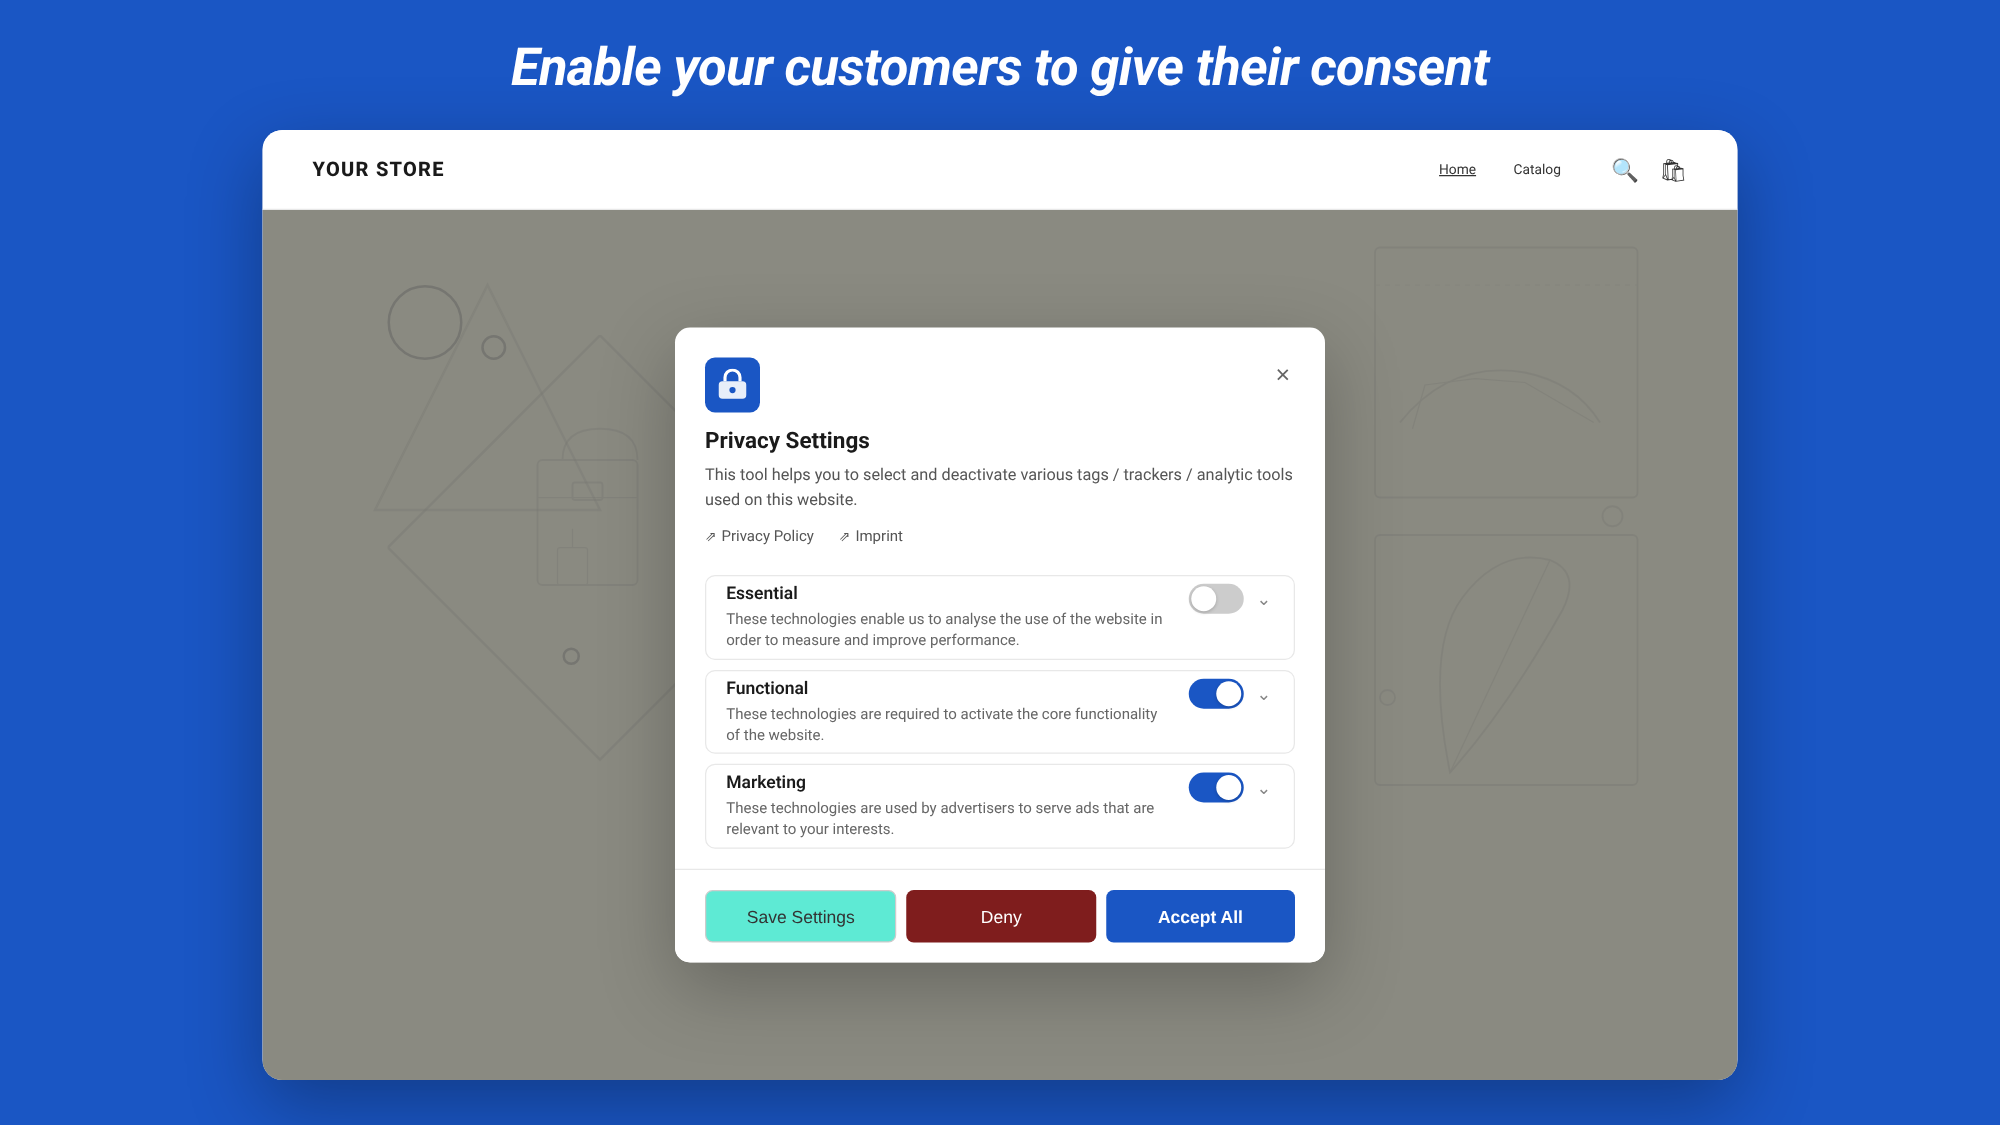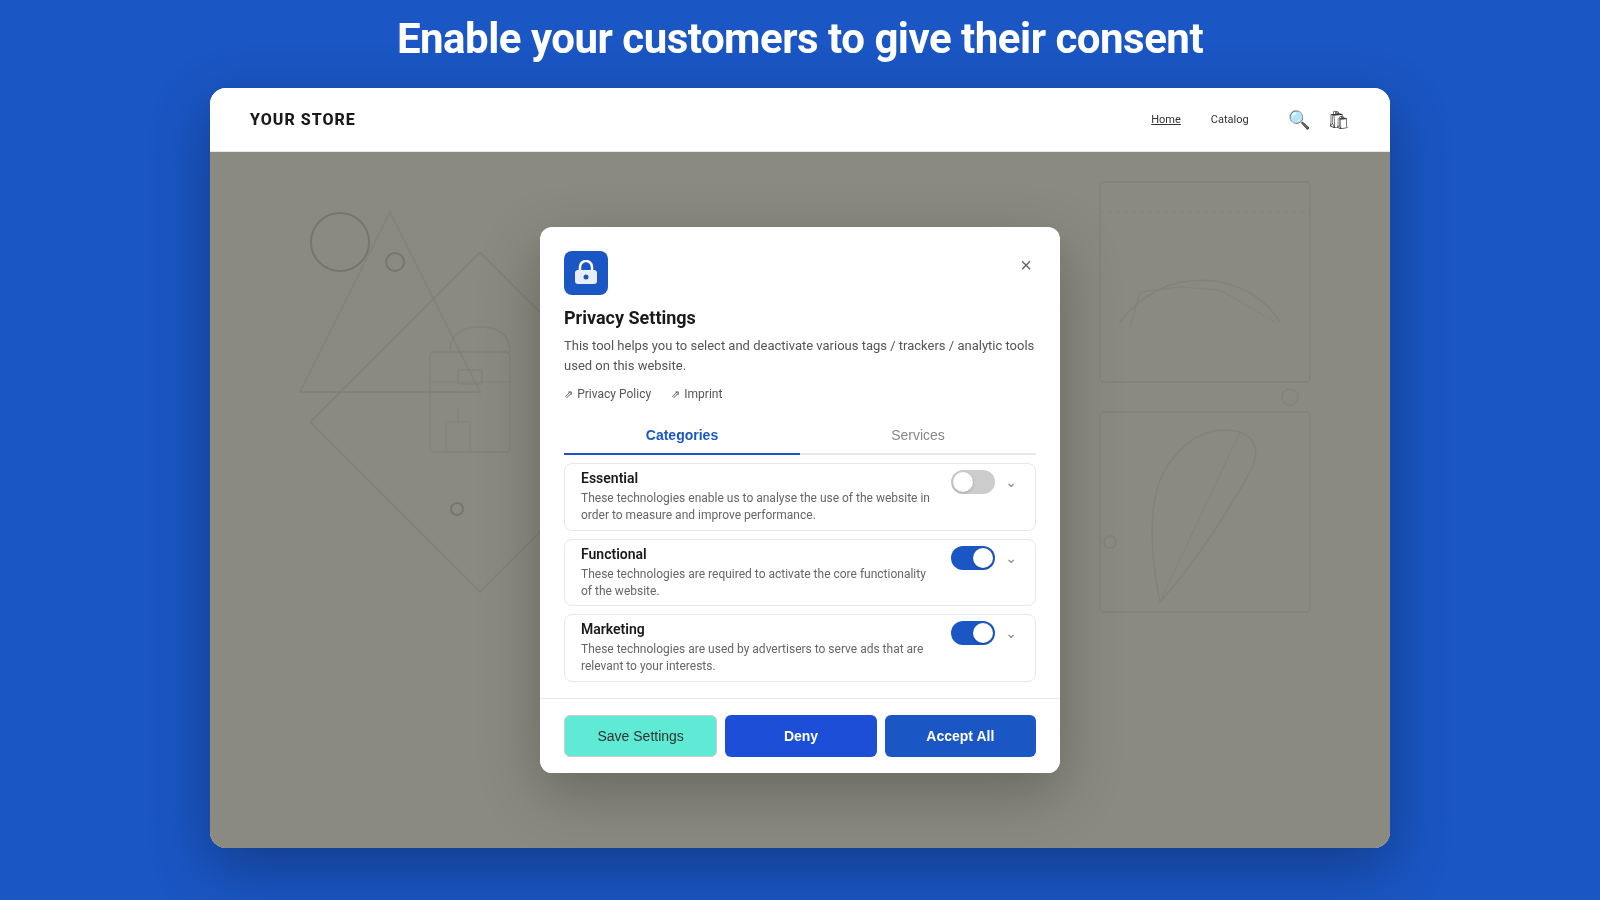--- a/index.html
+++ b/index.html
@@ -10,22 +10,23 @@
       height: 900px;
       overflow: hidden;
       display: flex;
       flex-direction: column;
       align-items: center;
     }
 
     
     .page-header {
       width: 100%;
-      padding: 14px 0 25px;
+      padding: 30px 0 25px;
       text-align: center;
+      font-style: italic;
     }
     .page-title {
       color: #ffffff;
       font-size: 42px;
       font-weight: 700;
       letter-spacing: -0.5px;
     }
 
     
     .browser-frame {
@@ -350,24 +351,24 @@
       font-size: 14px;
       font-weight: 500;
       cursor: pointer;
     }
 
     .btn-deny {
       flex: 1;
       padding: 12px;
       border: none;
       border-radius: 6px;
-      background: #1d4ed8;
+      background: #7f1d1d;
       color: white;
       font-size: 14px;
-      font-weight: 700;
+      font-weight: 400;
       cursor: pointer;
     }
 
     .btn-accept {
       flex: 1;
       padding: 12px;
       border: none;
       border-radius: 6px;
       background: #1a56c4;
       color: white;
@@ -468,24 +469,20 @@
             <a class="modal-link">
               <span class="link-icon">⇗</span>
               <span>Privacy Policy</span>
             </a>
             <a class="modal-link">
               <span class="link-icon">⇗</span>
               <span>Imprint</span>
             </a>
           </div>
 
-          <div class="modal-tabs">
-            <button class="modal-tab active">Categories</button>
-            <button class="modal-tab">Services</button>
-          </div>
 
           <div class="categories-list">
 
             <div class="category-item">
               <div class="category-info">
                 <div class="category-name">Essential</div>
                 <div class="category-desc">These technologies enable us to analyse the use of the website in order to measure and improve performance.</div>
               </div>
               <div class="category-controls">
                 <div class="toggle off">

